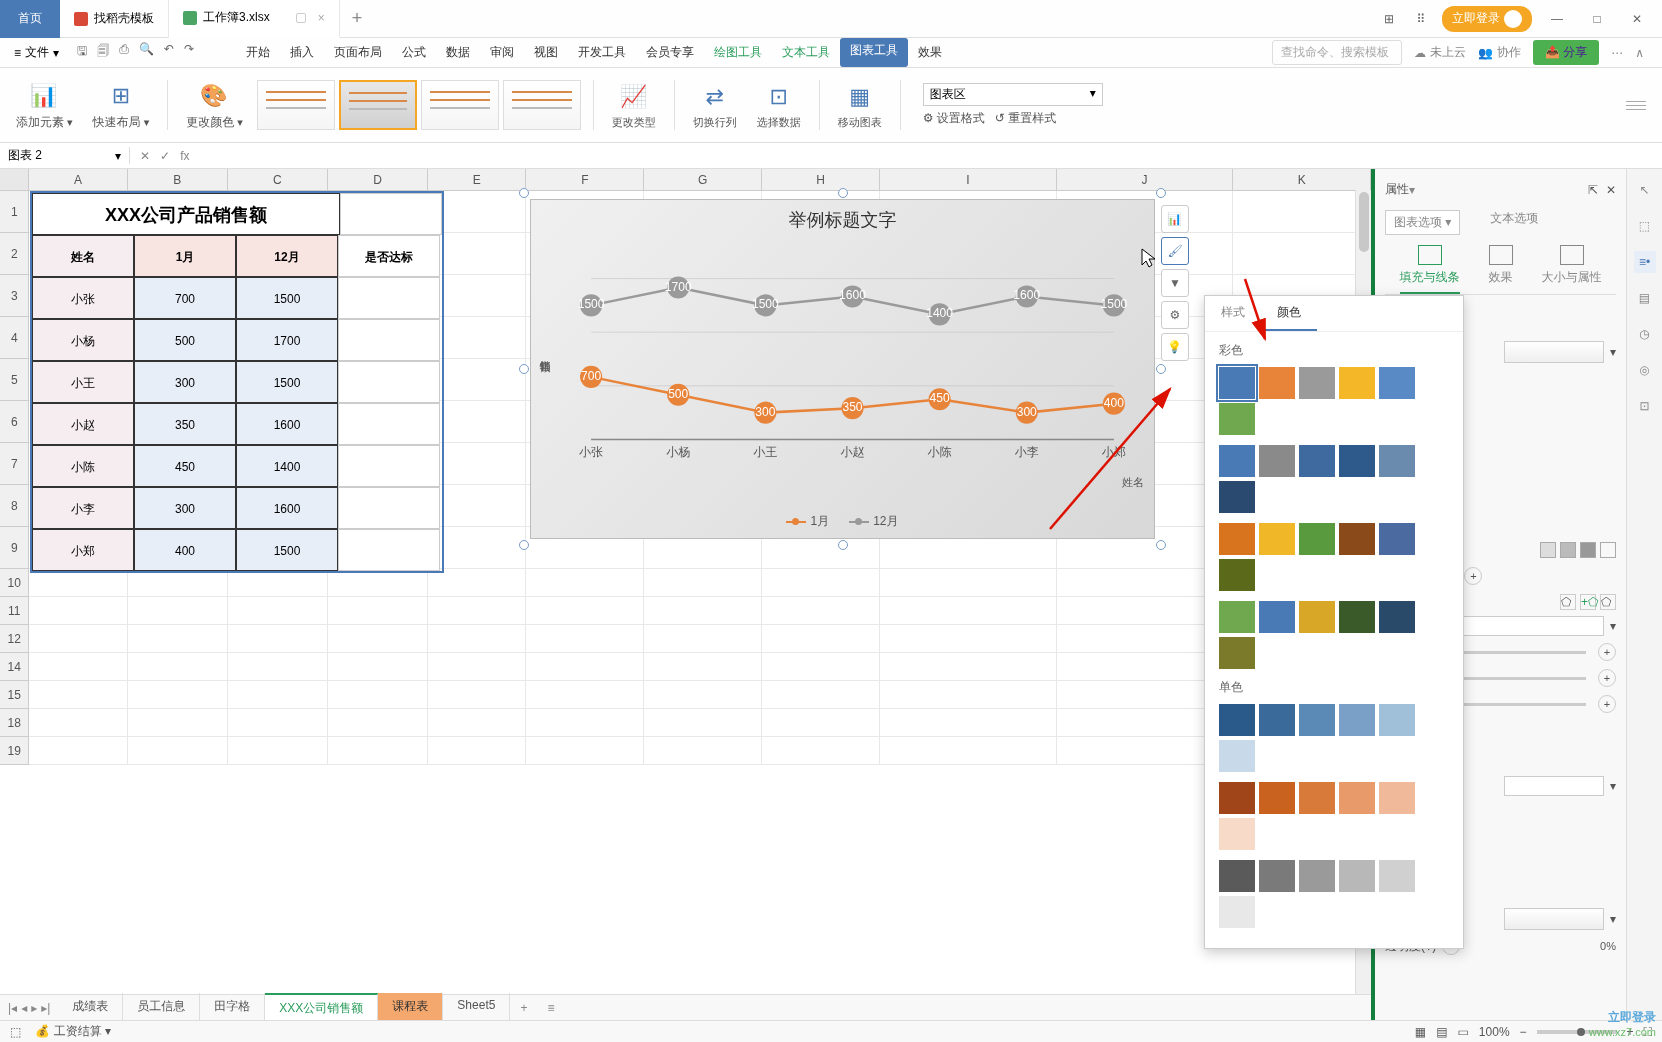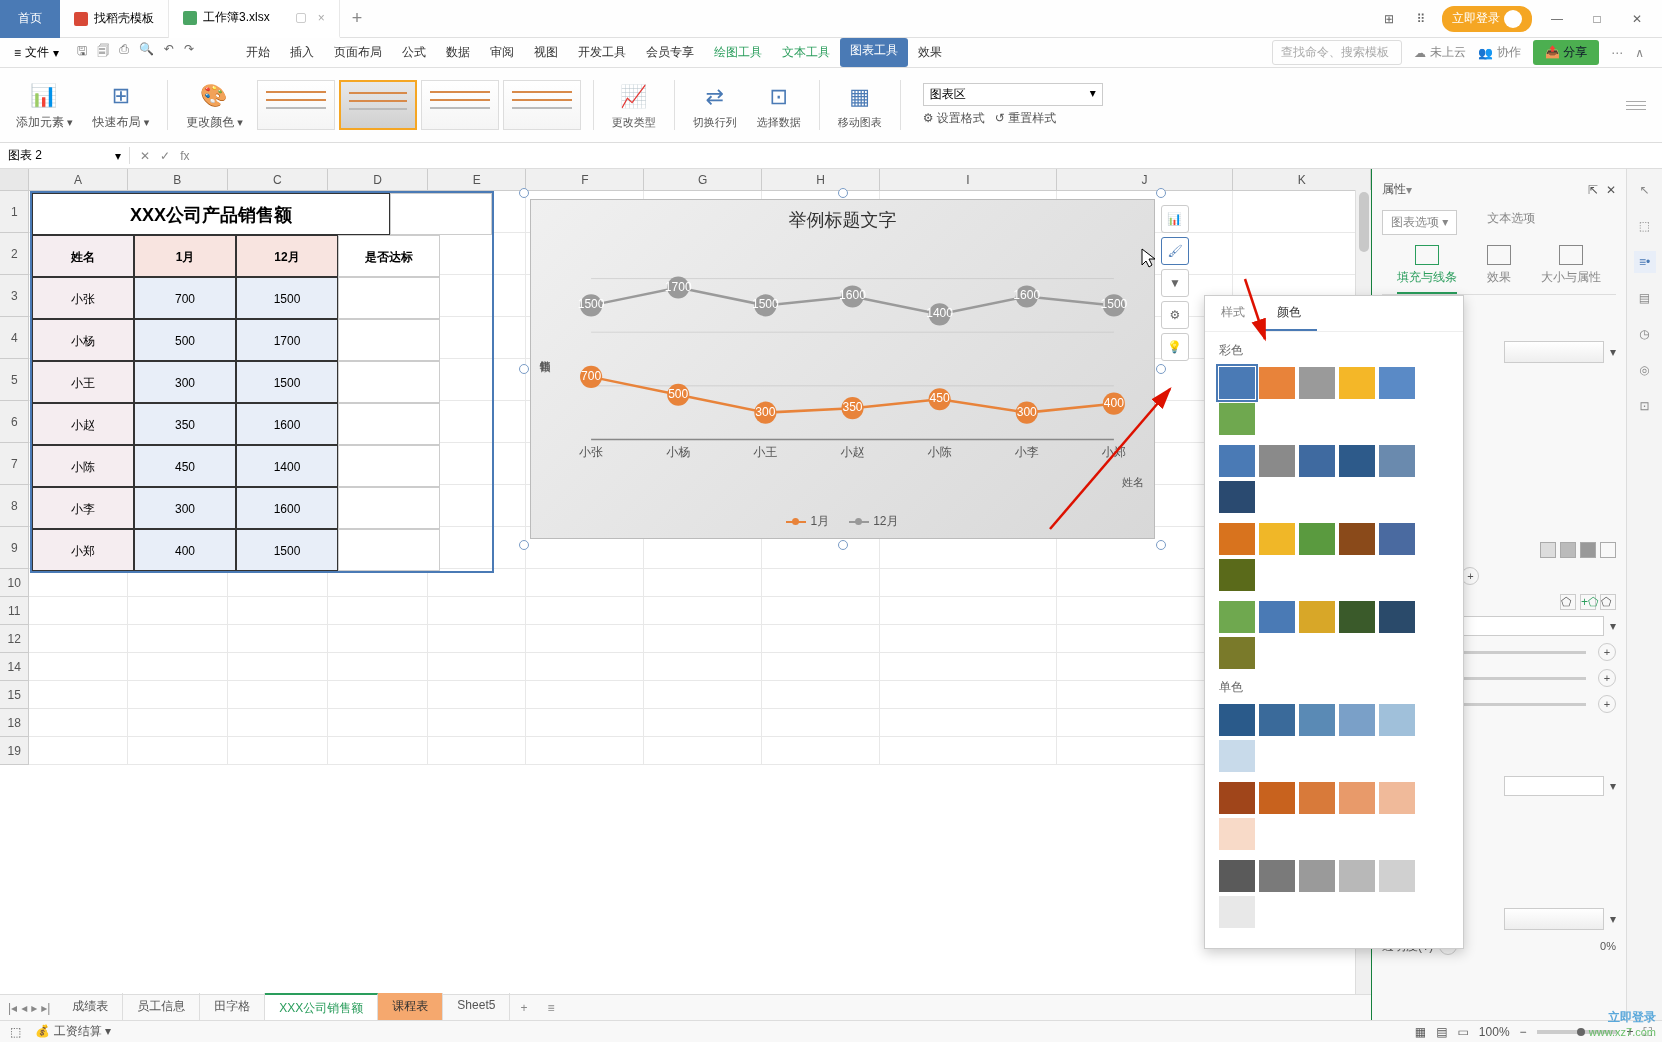--- a/index.html
+++ b/index.html
@@ -27,21 +27,21 @@
 .menu-file { display: flex; align-items: center; gap: 4px; padding: 0 6px; }
 .qat-icons { display: flex; gap: 10px; padding: 0 10px; color: #666; }
 .qat-icons span { cursor: pointer; }
 .menu-tabs { display: flex; gap: 0; margin-left: 30px; }
 .menu-tab { padding: 6px 10px; cursor: pointer; color: #333; }
 .menu-tab.green { color: #2a9d5c; }
 .menu-tab.active { background: #4a7ab5; color: #fff; border-radius: 3px; padding: 4px 10px; }
 .menu-right { margin-left: auto; display: flex; align-items: center; gap: 12px; padding-right: 10px; }
 .search-box { border: 1px solid #ddd; border-radius: 3px; padding: 3px 8px; width: 130px; color: #aaa; }
 .cloud-link { color: #888; display: flex; align-items: center; gap: 4px; }
-.share-btn { background: #4caf50; color: #0f172a; padding: 4px 12px; border-radius: 3px; }
+.share-btn { background: #4caf50; color: #4c1d95; padding: 4px 12px; border-radius: 3px; }
 
 
 .ribbon { height: 75px; background: #fefefe; display: flex; align-items: center; padding: 0 10px; gap: 8px; border-bottom: 1px solid #ddd; }
 .ribbon-group { display: flex; flex-direction: column; align-items: center; gap: 2px; padding: 0 6px; }
 .ribbon-group .ico { height: 32px; display: flex; align-items: center; justify-content: center; color: #4a7ab5; font-size: 22px; }
 .ribbon-group .lbl { font-size: 11px; color: #555; }
 .ribbon-sep { width: 1px; height: 50px; background: #e0e0e0; margin: 0 4px; }
 .chart-styles { display: flex; gap: 4px; }
 .chart-style { width: 78px; height: 50px; border: 1px solid #ddd; background: linear-gradient(#fff,#f5f5f5); position: relative; }
 .chart-style.sel { border: 2px solid #f5a623; background: linear-gradient(#e8e8e8,#d0d0d0); }
@@ -119,21 +119,21 @@
 .popup-section { padding:10px 14px; }
 .popup-label { color:#666; margin-bottom:8px; }
 .swatch-grid { display:flex; flex-wrap:wrap; gap:4px; margin-bottom:10px; }
 .swatch { width:36px; height:32px; cursor:pointer; }
 .swatch.sel { outline:2px solid #4a7ab5; outline-offset:1px; }
 
 
 .red-arrow { position:absolute; pointer-events:none; z-index:200; }
 
 
-.props-panel { width: 255px; background:#f8f8f8; border-left:1px solid #15803d; padding:8px 10px; overflow:hidden; position:relative; }
+.props-panel { width: 255px; background:#f8f8f8; border-left:4px solid #15803d; padding:8px 10px; overflow:hidden; position:relative; }
 .props-header { display:flex; align-items:center; justify-content:space-between; padding:4px 0; color:#555; }
 .props-tabs { display:flex; gap:30px; margin:8px 0; }
 .props-tab { color:#888; cursor:pointer; }
 .props-modes { display:flex; justify-content:space-around; margin:10px 0; border-bottom:1px solid #ddd; padding-bottom:8px; }
 .props-mode { display:flex; flex-direction:column; align-items:center; gap:4px; color:#888; cursor:pointer; }
 .props-mode.active { color:#2a9d5c; border-bottom:2px solid #2a9d5c; padding-bottom:6px; margin-bottom:-8px; }
 .props-mode .mico { width:24px; height:20px; border:1px solid currentColor; }
 .props-section-title { color:#2a9d5c; padding:8px 0; display:flex; align-items:center; gap:4px; }
 .props-row { display:flex; align-items:center; gap:6px; padding:3px 0; color:#555; }
 .props-row input[type=radio] { margin-right:4px; }
@@ -547,21 +547,21 @@
           <div class="cell" style="width: 120px;"></div>
           <div class="cell" style="width: 120px;"></div>
           <div class="cell" style="width: 180px;"></div>
           <div class="cell" style="width: 180px;"></div>
           <div class="cell" style="width: 140px;"></div>
         </div>
       </div>
 
     <div class="tbl">
       <div class="trow title-row">
-        <div class="tcell" style="width:358px;font-size:18px">XXX公司产品销售额</div>
+        <div class="tcell" style="width:308px;font-size:18px">XXX公司产品销售额</div>
         <div class="outside"></div>
       </div>
       <div class="trow hdr">
         <div class="tcell a">姓名</div>
         <div class="tcell b">1月</div>
         <div class="tcell c">12月</div>
         <div class="outside" style="font-weight:bold">是否达标</div>
       </div>
       <div id="data-rows">
           <div class="trow data">

